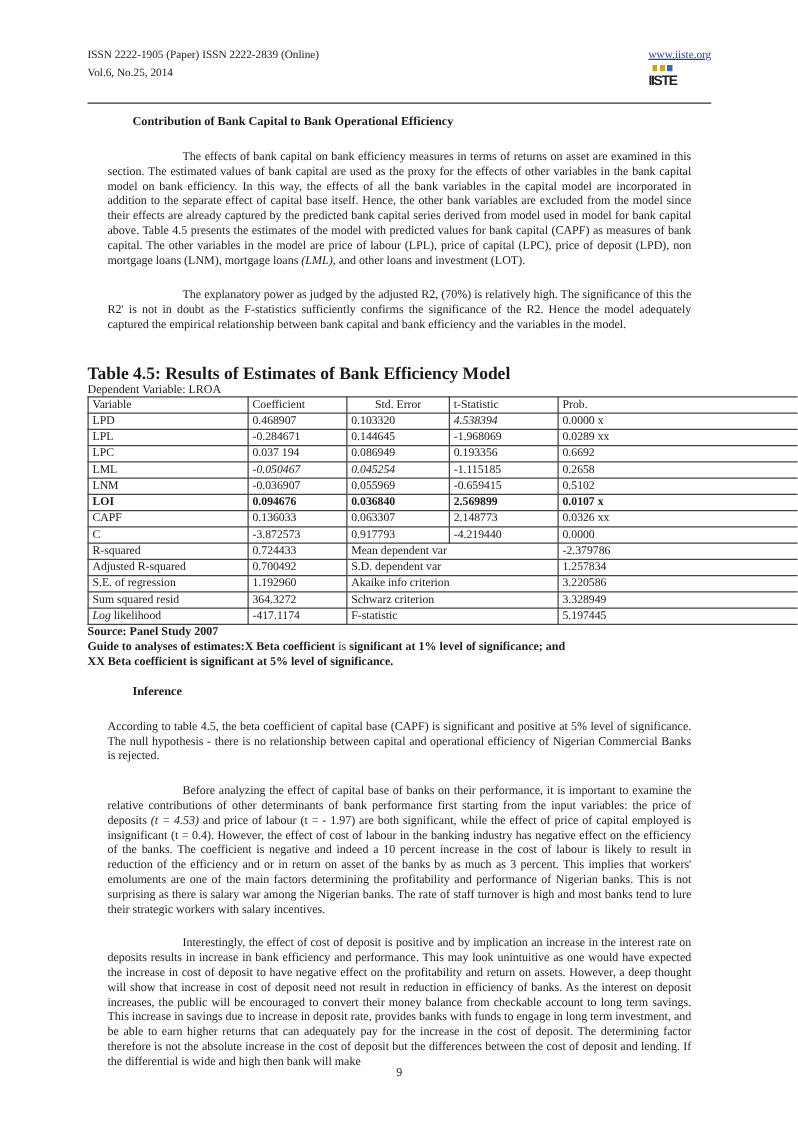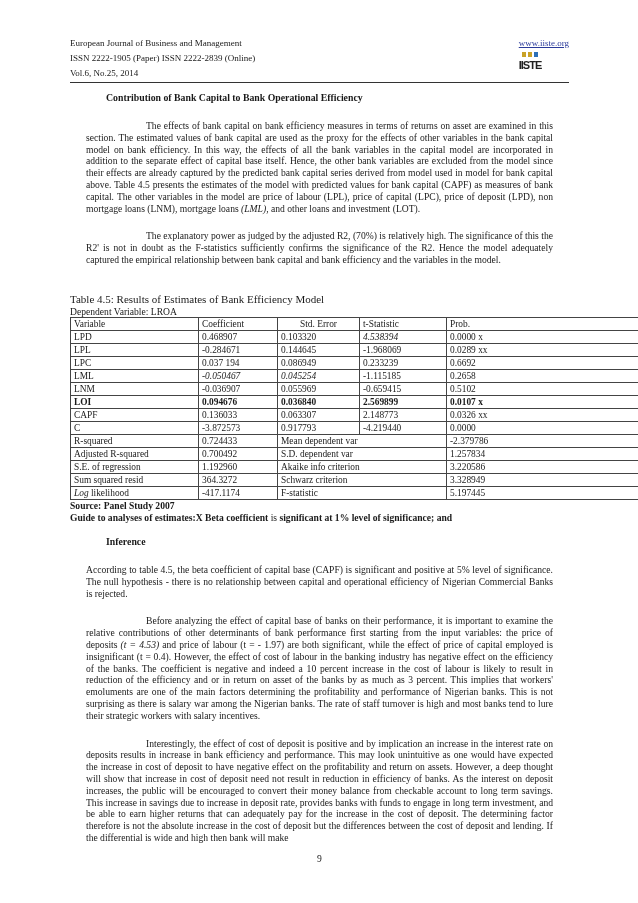--- a/index.html
+++ b/index.html
@@ -14,37 +14,36 @@
   .logo { display: inline-block; width: 22px; height: 24px; position: relative; margin-top: 1px; }
   .logo .bars { position: absolute; top: 0; left: 3px; width: 16px; height: 5px;
                 background: linear-gradient(90deg,#c9a227 0 25%, transparent 25% 37%, #c9a227 37% 62%, transparent 62% 75%, #2c6fb7 75% 100%); }
   .logo .txt { position: absolute; top: 6px; left: 0; width: 22px; font-family: "Liberation Sans", sans-serif;
                font-weight: bold; font-size: 11px; letter-spacing: -1px; color: #222; }
   .body { position: absolute; top: 92px; left: 0; width: 499px; font-size: 9.6px; line-height: 11.8px; }
   h3 { margin: 0; font-size: 9.8px; font-weight: bold; line-height: 12px; padding-left: 36px; }
   p { margin: 16px; text-align: justify; }
   p.indent { text-indent: 60px; }
   .gap { height: 12px; }
-  .tcap { font-weight: normal; font-size: 11px; }
+  .tcap { font-weight: bold; font-size: 14px; }
   table { border-collapse: collapse; width: 590px; font-size: 9.4px; margin-top: 0; }
   td { border: 1px solid #444; padding: 0 3px; height: 12px; line-height: 12px; white-space: nowrap; }
   td.c0 { width: 121px; } td.c1 { width: 72px; } td.c2 { width: 75px; } td.c3 { width: 80px; }
   .it { font-style: italic; }
   .bd { font-weight: bold; }
   .center { text-align: center; }
   .pagenum { position: absolute; top: 853px; left: 0; width: 499px; text-align: center; font-size: 9.6px; }
 </style>
 </head>
 <body>
 
 <div class="page">
 
   <div class="header">
     <div class="left">
-      <div>European Journal of Business and Management</div>
       <div>ISSN 2222-1905 (Paper) ISSN 2222-2839 (Online)</div>
       <div>Vol.6, No.25, 2014</div>
     </div>
     <div class="right">
       <div><span class="url">www.iiste.org</span></div>
       <div class="logo">
         <div class="bars"></div>
         <div class="txt">IISTE</div>
       </div>
     </div>
@@ -78,21 +77,21 @@
         <td>LPL</td>
         <td>-0.284671</td>
         <td>0.144645</td>
         <td>-1.968069</td>
         <td>0.0289 xx</td>
       </tr>
       <tr>
         <td>LPC</td>
         <td>0.037 194</td>
         <td>0.086949</td>
-        <td>0.233239</td>
+        <td>0.193356</td>
         <td>0.6692</td>
       </tr>
       <tr>
         <td>LML</td>
         <td class="it">-0.050467</td>
         <td class="it">0.045254</td>
         <td>-1.115185</td>
         <td>0.2658</td>
       </tr>
       <tr>
@@ -150,20 +149,21 @@
       <tr>
         <td><span class="it">Log</span> <span>likelihood</span></td>
         <td>-417.1174</td>
         <td colspan="2">F-statistic</td>
         <td>5.197445</td>
       </tr>
     </tbody>
       </table>
     <div class="bd">Source: Panel Study 2007</div>
     <div class="bd"><span>Guide to analyses of estimates:X Beta coefficient</span><span style="font-weight:normal"> is </span><span>significant at 1% level of significance; and</span></div>
+    <div class="bd">XX Beta coefficient is significant at 5% level of significance.</div>
     <div class="gap"></div>
 
     <h3>Inference</h3>
     <p>According to table 4.5, the beta coefficient of capital base (CAPF) is significant and positive at 5% level of significance. The null hypothesis - there is no relationship between capital and operational efficiency of Nigerian Commercial Banks is rejected.</p>
     <p class="indent"><span>Before analyzing the effect of capital base of banks on their performance, it is important to examine the relative contributions of other determinants of bank performance first starting from the input variables: the price of deposits </span><span class="it">(t = 4.53)</span><span> and price of labour (t = - 1.97) are both significant, while the effect of price of capital employed is insignificant (t = 0.4). However, the effect of cost of labour in the banking industry has negative effect on the efficiency of the banks. The coefficient is negative and indeed a 10 percent increase in the cost of labour is likely to result in reduction of the efficiency and or in return on asset of the banks by as much as 3 percent. This implies that workers' emoluments are one of the main factors determining the profitability and performance of Nigerian banks. This is not surprising as there is salary war among the Nigerian banks. The rate of staff turnover is high and most banks tend to lure their strategic workers with salary incentives.</span></p>
     <p class="indent">Interestingly, the effect of cost of deposit is positive and by implication an increase in the interest rate on deposits results in increase in bank efficiency and performance. This may look unintuitive as one would have expected the increase in cost of deposit to have negative effect on the profitability and return on assets. However, a deep thought will show that increase in cost of deposit need not result in reduction in efficiency of banks. As the interest on deposit increases, the public will be encouraged to convert their money balance from checkable account to long term savings. This increase in savings due to increase in deposit rate, provides banks with funds to engage in long term investment, and be able to earn higher returns that can adequately pay for the increase in the cost of deposit. The determining factor therefore is not the absolute increase in the cost of deposit but the differences between the cost of deposit and lending. If the differential is wide and high then bank will make</p>
   </div>
 
   <div class="pagenum">9</div>
 </div>

